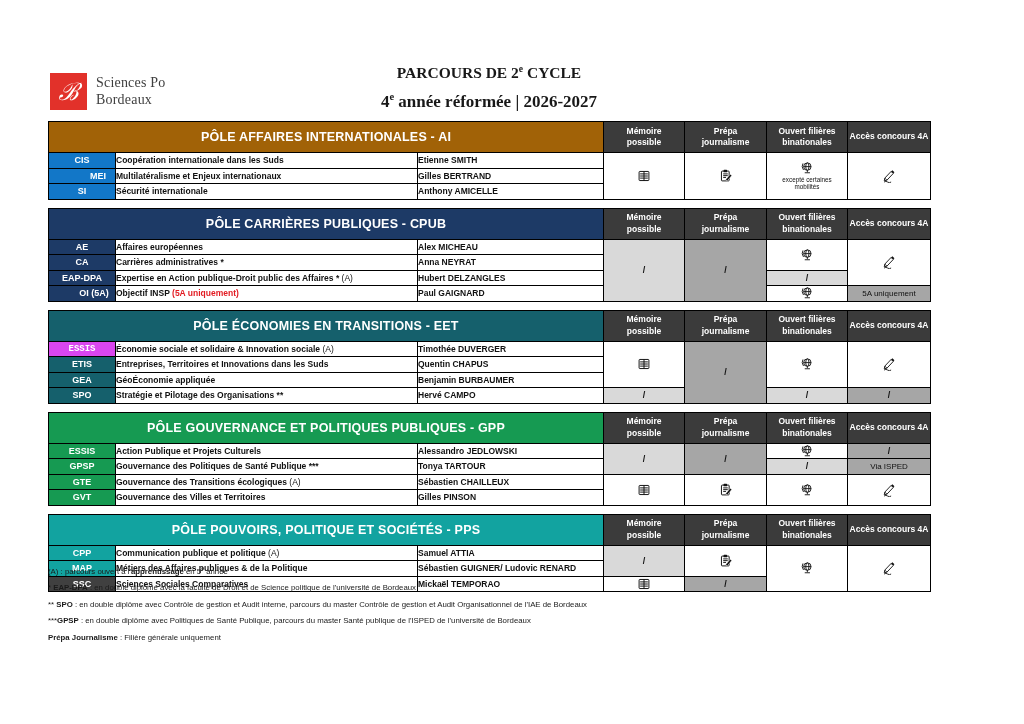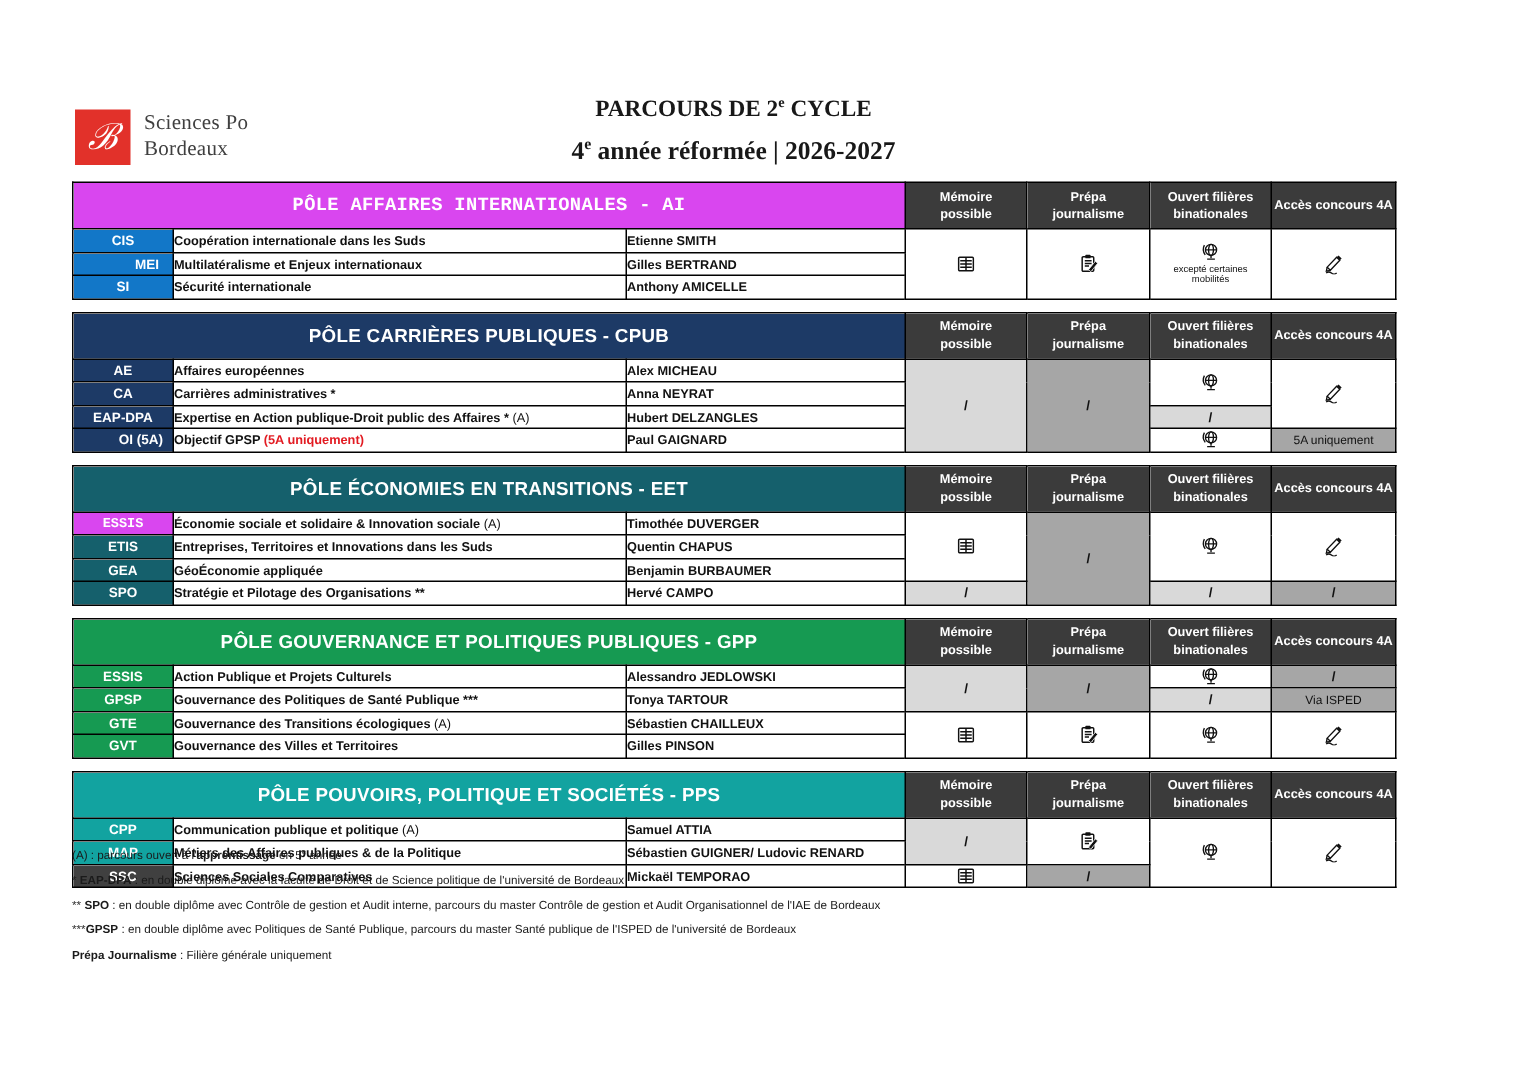--- a/index.html
+++ b/index.html
@@ -76,21 +76,21 @@
           <col style="width: 67px;">
           <col style="width: 302px;">
           <col style="width: 186px;">
           <col style="width: 81px;">
           <col style="width: 82px;">
           <col style="width: 81px;">
           <col style="width: 83px;">
         </colgroup>
         <thead>
           <tr>
-            <th class="pole" colspan="3" style="background-color: #d946ef; font-family: Liberation Mono, monospace;">PÔLE AFFAIRES INTERNATIONALES - AI</th>
+            <th class="pole" colspan="3" style="background-color: #a16207;">PÔLE AFFAIRES INTERNATIONALES - AI</th>
             <th class="colhead">
               <div>Mémoire</div>
               <div>possible</div>
             </th>
             <th class="colhead">
               <div>Prépa</div>
               <div>journalisme</div>
             </th>
             <th class="colhead">
               <div>Ouvert filières</div>
@@ -243,21 +243,21 @@
             <td class="prof">Anna NEYRAT</td>
           </tr>
           <tr>
             <td class="code" style="background-color: rgb(29, 58, 102);">EAP-DPA</td>
             <td class="program"><span>Expertise en Action publique-Droit public des Affaires *</span><span class="note"> (A)</span></td>
             <td class="prof">Hubert DELZANGLES</td>
             <td class="extra bg-light" rowspan="1"><span class="slash">/</span></td>
           </tr>
           <tr>
             <td class="code" style="background-color: rgb(29, 58, 102); padding-left: 24px;">OI (5A)</td>
-            <td class="program"><span>Objectif GPSP</span><span class="red"> (5A uniquement)</span></td>
+            <td class="program"><span>Objectif INSP</span><span class="red"> (5A uniquement)</span></td>
             <td class="prof">Paul GAIGNARD</td>
             <td class="extra" rowspan="1">
               <div class="icon">
                 <svg viewBox="0 0 20 20">
                   <g fill="none" stroke="#111" stroke-width="1.3">
                     <circle cx="10.5" cy="8" r="5.3"></circle>
                     <ellipse cx="10.5" cy="8" rx="2.3" ry="5.3"></ellipse>
                     <line x1="5.2" y1="8" x2="15.8" y2="8"></line>
                     <path d="M4.2 3.5 q-2.6 4.8 0.8 9.3"></path>
                     <line x1="10.5" y1="13.3" x2="10.5" y2="16"></line>

